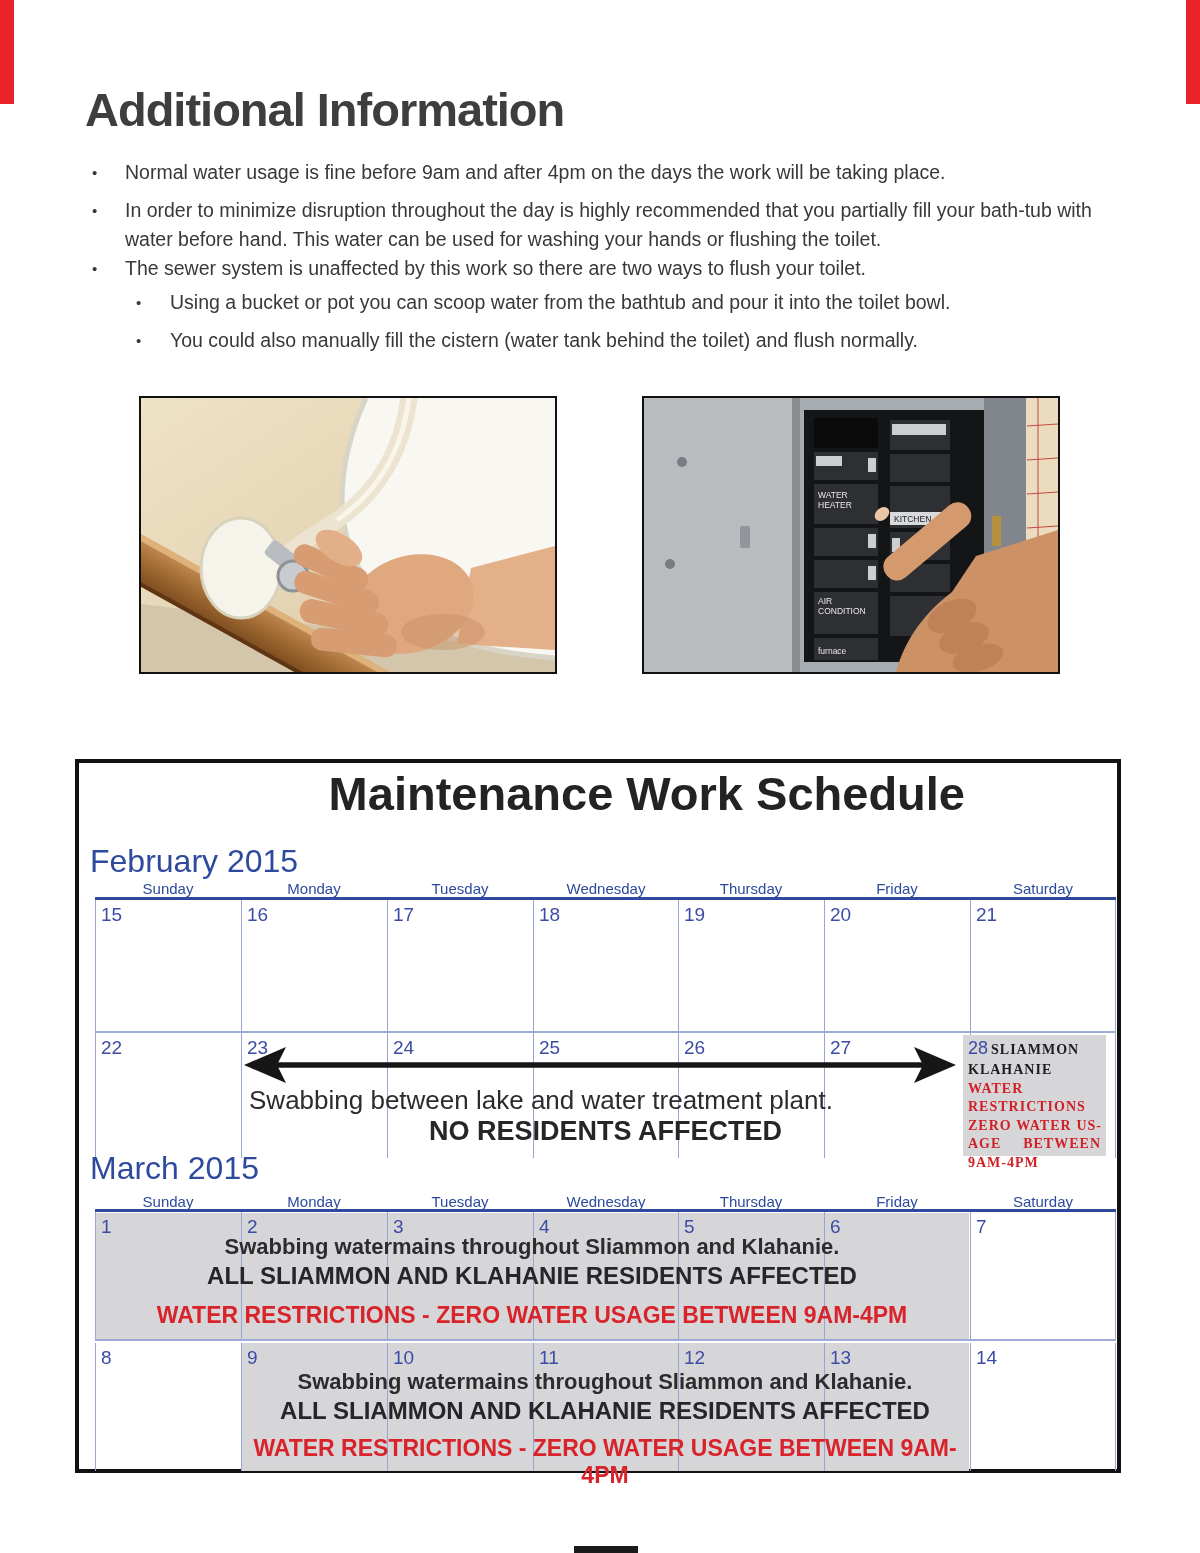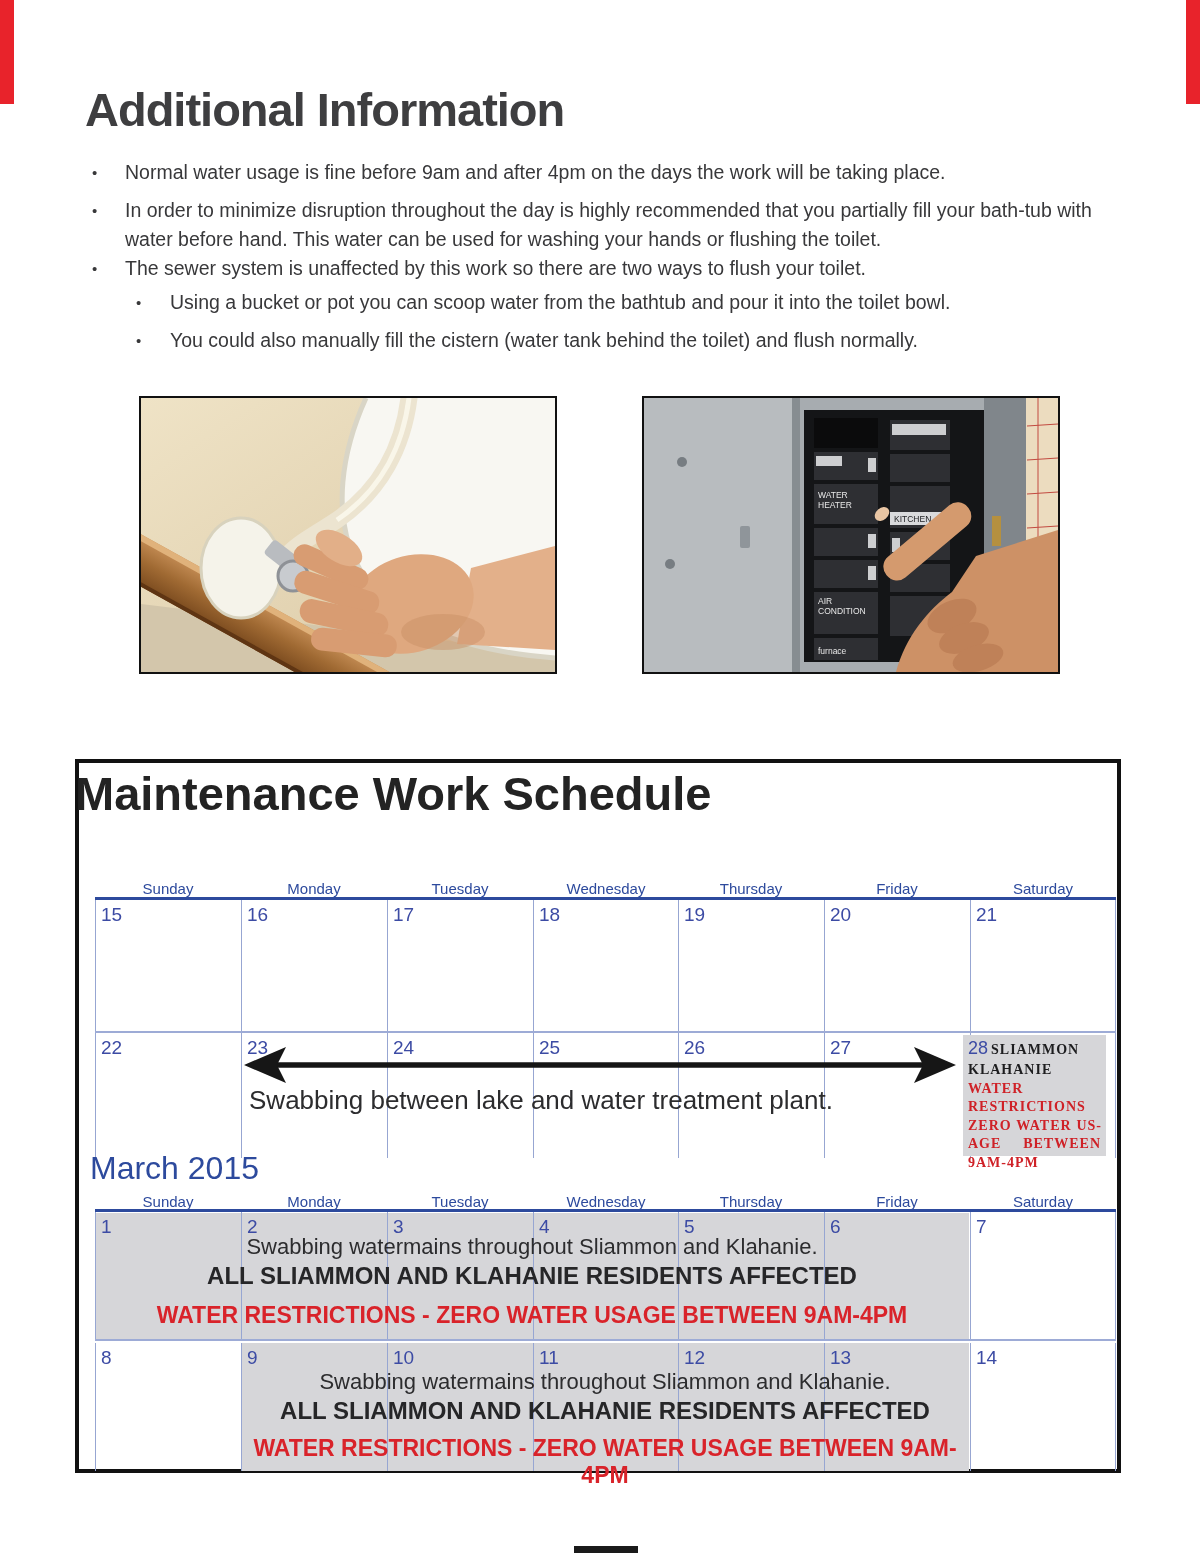--- a/index.html
+++ b/index.html
@@ -18,21 +18,21 @@
   .bullet.sub .mark{left:51px;}
   .bullet.sub .txt{margin-left:85px;}
 
   
   .fig{position:absolute;border:2px solid #111;background:#ddd;}
   .fig svg{display:block;width:100%;height:100%;}
   .figcap{position:absolute;font-size:18.5px;font-weight:bold;color:#222;text-align:center;}
 
   
   .schedbox{position:absolute;left:75px;top:759px;width:1038px;height:706px;border:4px solid #111;}
-  .schedtitle{position:absolute;left:75px;top:766px;width:890px;text-align:left;
+  .schedtitle{position:absolute;left:75px;top:766px;width:890px;text-align:right;
               font-size:47px;font-weight:bold;color:#232323;letter-spacing:0px;}
   .monthtitle{position:absolute;left:90px;font-size:32px;color:#2d4a9d;}
   .dn{position:absolute;width:146px;text-align:center;font-size:15px;color:#2d4a9d;}
   .hrule{position:absolute;left:95px;width:1021px;height:3px;background:#2d4a9d;}
   .wrow{position:absolute;left:95px;width:1021px;}
   .wrow.divide{border-bottom:2px solid #9dabd6;}
   .grid{position:absolute;inset:0;pointer-events:none;
         background:repeating-linear-gradient(90deg,#97a6d2 0,#97a6d2 1px,transparent 1px,transparent 145.857px);
         border-right:1px solid #97a6d2;}
   .grayblock{position:absolute;background:#d6d6d9;}
@@ -45,21 +45,21 @@
   .arrowsvg{position:absolute;left:147px;top:12px;z-index:4;}
 
   .d28cell{position:absolute;left:868px;top:2px;width:143px;height:121px;background:#d6d6d9;
            box-sizing:border-box;padding:2px 5px;font-family:"Liberation Serif",serif;font-weight:bold;
            font-size:14px;line-height:1.33;text-align:justify;letter-spacing:1px;hyphens:manual;z-index:5;}
   .d28num{font-family:"Liberation Sans",sans-serif;font-weight:normal;font-size:18px;color:#3c4ba4;letter-spacing:0;padding-right:3px;margin-top:48px;}
   .d28black{color:#1d1d1f;}
   .d28red{color:#cf2127;}
 
   .noteline{position:absolute;text-align:center;z-index:5;}
-  .n-reg{font-size:22px;color:#2c2c2e;}
+  .n-reg{font-size:22px;color:#2c2c2e;font-weight:bold;}
   .n-bold{font-size:24px;font-weight:bold;color:#262628;}
   .n-red{font-size:23px;font-weight:bold;color:#d9232a;}
 </style>
 </head>
 <body>
 
 <div class="page">
 
   <div class="redbar" style="left:0;"></div>
   <div class="redbar" style="left:1186px;"></div>
@@ -193,20 +193,21 @@
         <ellipse cx="334" cy="260" rx="26" ry="13" transform="rotate(-16 334 260)"></ellipse>
       </g>
       <rect x="230" y="130" width="106" height="27" rx="13" transform="rotate(-40 283 143)" fill="#d49a6e"></rect>
       <ellipse cx="238" cy="116" rx="8" ry="6" transform="rotate(-40 238 116)" fill="#e9c6a4"></ellipse>
     </svg>
   </div>
 
   <div class="schedbox"></div>
   <div class="schedtitle">Maintenance Work Schedule</div>
 
+  <div class="monthtitle" style="top:843px;">February 2015</div>
   <div class="dn h0" style="top:880px;">Sunday</div>
   <div class="dn h1c" style="top:880px;">Monday</div>
   <div class="dn h2" style="top:880px;">Tuesday</div>
   <div class="dn h3" style="top:880px;">Wednesday</div>
   <div class="dn h4" style="top:880px;">Thursday</div>
   <div class="dn h5" style="top:880px;">Friday</div>
   <div class="dn h6" style="top:880px;">Saturday</div>
   <div class="hrule" style="top:897px;"></div>
 
   <div class="wrow divide" style="top:900px;height:131px;">
@@ -230,20 +231,21 @@
     <span class="dnum c2">24</span>
     <span class="dnum c3">25</span>
     <span class="dnum c4">26</span>
     <span class="dnum c5">27</span>
     <svg class="arrowsvg" width="716" height="40">
       <line x1="30" y1="20" x2="686" y2="20" stroke="#161616" stroke-width="5.5"></line>
       <polygon points="2,20 44,2 35,20 44,38" fill="#161616"></polygon>
       <polygon points="714,20 672,2 681,20 672,38" fill="#161616"></polygon>
     </svg>
     <div class="febline1">Swabbing between lake and water treatment plant.</div>
+    <div class="febline2">NO RESIDENTS AFFECTED</div>
   </div>
 
   <div class="monthtitle" style="top:1150px;">March 2015</div>
   <div class="dn h0" style="top:1193px;">Sunday</div>
   <div class="dn h1c" style="top:1193px;">Monday</div>
   <div class="dn h2" style="top:1193px;">Tuesday</div>
   <div class="dn h3" style="top:1193px;">Wednesday</div>
   <div class="dn h4" style="top:1193px;">Thursday</div>
   <div class="dn h5" style="top:1193px;">Friday</div>
   <div class="dn h6" style="top:1193px;">Saturday</div>

